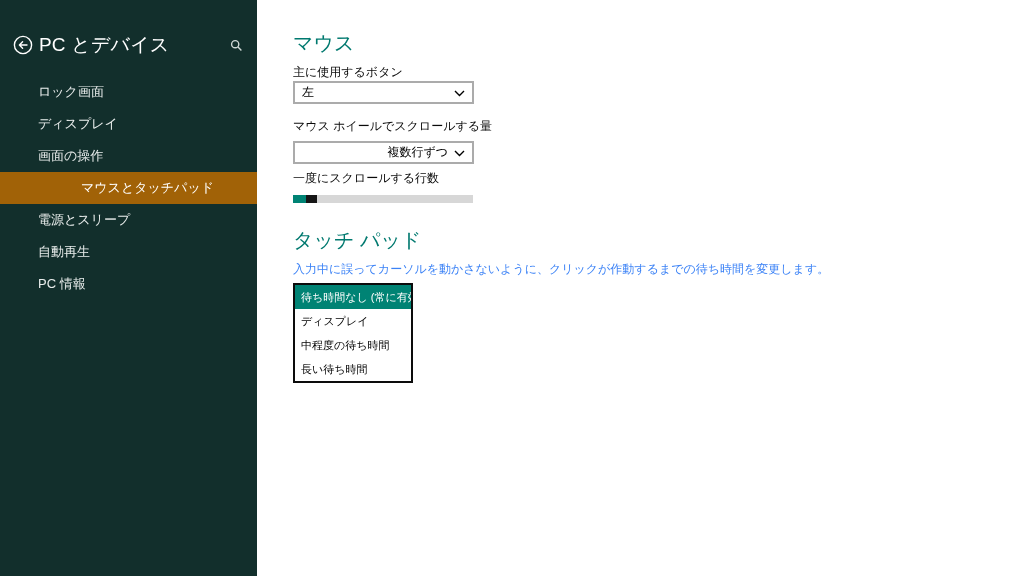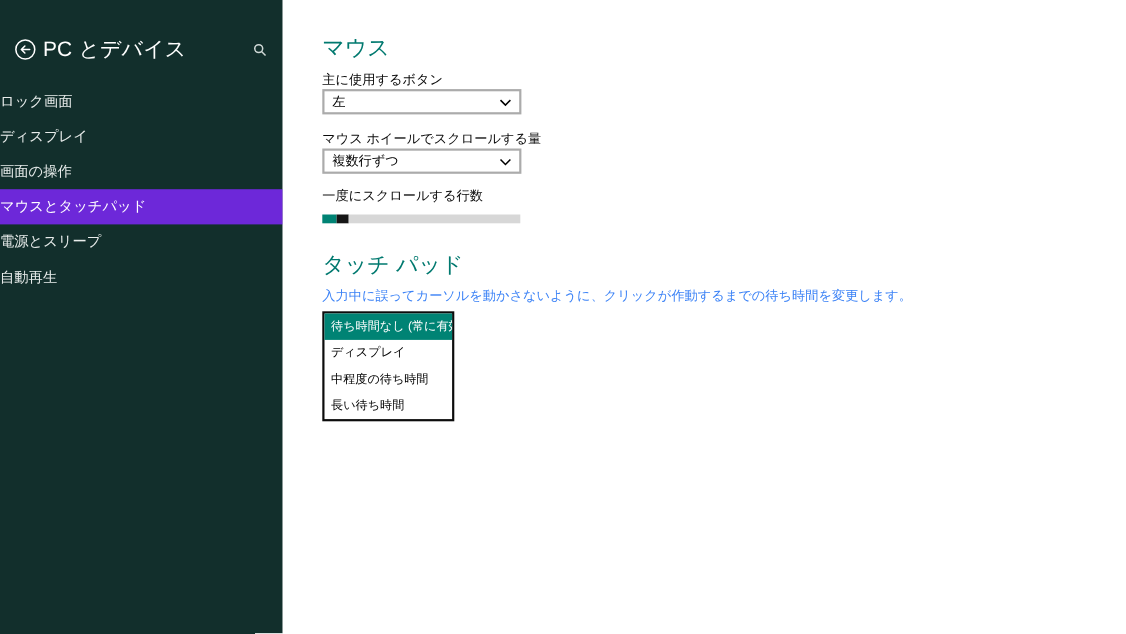--- a/index.html
+++ b/index.html
@@ -53,28 +53,30 @@
     padding: 0;
     background: transparent;
     border: none;
     cursor: pointer;
     display: flex; align-items: center; justify-content: center;
   }
   #sb-nav { position: absolute; left: 0; right: 0; top: 76px; }
   .sb-item {
     height: 32px;
     line-height: 32px;
+    padding-left: 38px;
     font-size: 13px;
     color: #e9edec;
     cursor: pointer;
     white-space: nowrap;
   }
   .sb-item.selected {
-    background: #6d28d9;
+    background: #a16207;
     color: #ffffff;
+    text-align: center;
   }
 
   
   #main { position: absolute; left: 257px; top: 0; right: 0; bottom: 0; background: #ffffff; }
   .section-heading {
     position: absolute;
     margin: 0;
     font-size: 20px;
     font-weight: 400;
     color: #00796F;
@@ -100,21 +102,21 @@
     background: #ffffff;
     border: 2px solid #ababab;
     display: flex;
     align-items: center;
     padding: 0 24px 0 7px;
     font-size: 12px;
     color: #000000;
     cursor: pointer;
   }
   #sel-primary { left: 36px; top: 81px; }
-  #sel-wheel   { left: 36px; top: 135px; }
+  #sel-wheel   { left: 36px; top: 141px; justify-content: flex-end; }
   .select-box .chev {
     position: absolute;
     right: 7px; top: 50%;
     margin-top: -3px;
     display: block;
   }
   .select-value { white-space: nowrap; overflow: hidden; }
 
   #slider {
     position: absolute;
@@ -179,20 +181,21 @@
       </button>
     </div>
 
     <nav id="sb-nav">
       <div class="sb-item">ロック画面</div>
       <div class="sb-item">ディスプレイ</div>
       <div class="sb-item">画面の操作</div>
       <div class="sb-item selected">マウスとタッチパッド</div>
       <div class="sb-item">電源とスリープ</div>
       <div class="sb-item">自動再生</div>
+      <div class="sb-item">PC 情報</div>
     </nav>
   </aside>
 
   <main id="main">
 
     <h2 id="h-mouse" class="section-heading">マウス</h2>
 
     <div id="lbl-primary" class="field-label">主に使用するボタン</div>
     <div id="sel-primary" class="select-box">
       <span class="select-value">左</span>

